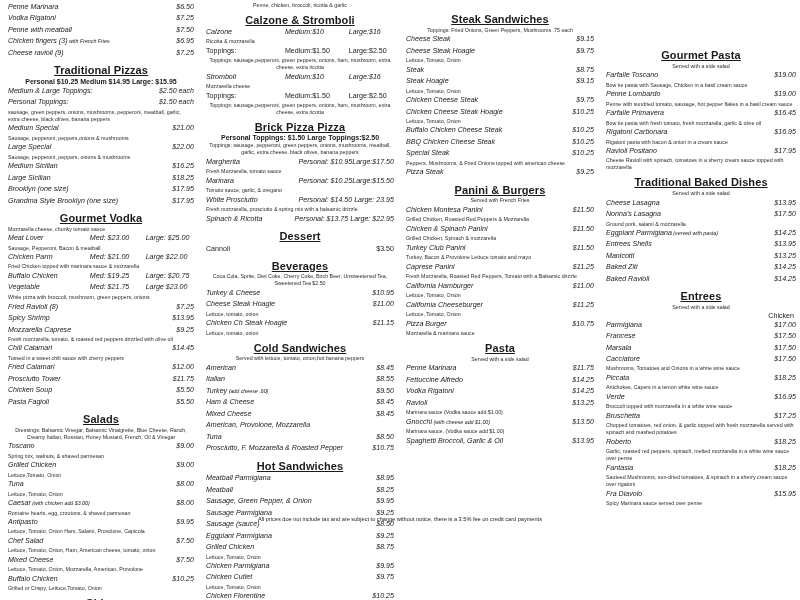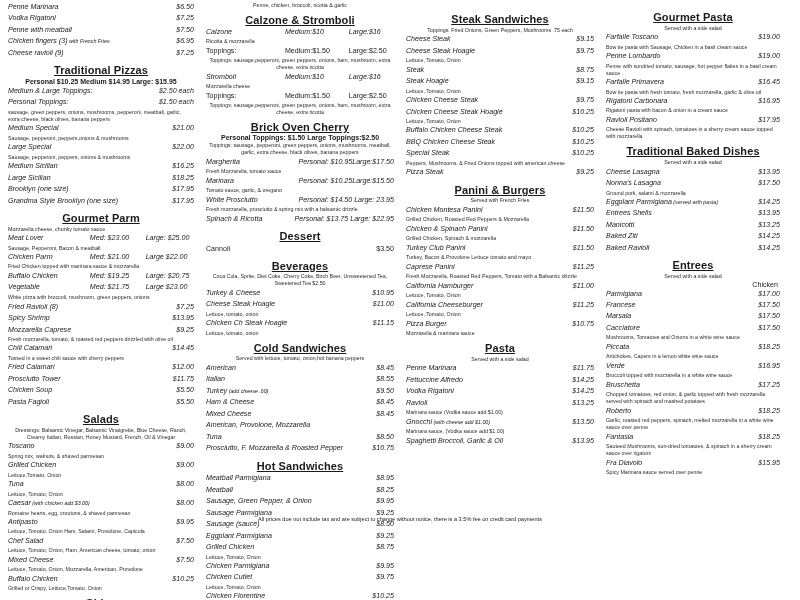--- a/index.html
+++ b/index.html
@@ -24,21 +24,21 @@
     align-items: flex-start;
     position: relative;
     padding: 0;
   }
   .menu-column {
     width: 200px;
     padding: 2px 6px 0 6px;
     overflow: hidden;
   }
   .col-1 { padding-left: 8px; }
-  .col-4 { padding-right: 20px; }
+  .col-4 { padding-right: 4px; margin-top: 38px; }
 
   
   .section {
     margin: 0 0 1px 0;
   }
   .section-title {
     text-align: center;
     font-weight: bold;
     font-size: 11px;
     text-decoration: underline;
@@ -212,21 +212,21 @@
             <span class="item-price">$17.95</span>
           </div>
           <div class="item">
             <span class="item-name">Grandma Style Brooklyn (one size)</span>
             <span class="item-price">$17.95</span>
           </div>
         </div>
     </div>
 
     <div class="section">
-      <div class="section-title">Gourmet Parm</div>
+      <div class="section-title">Gourmet Vodka</div>
       <div id="gourmet-pizza-items">
           <div class="desc desc-wrap">Mozzarella cheese, chunky tomato sauce</div>
           <div class="item3">
             <span class="c-name">Meat Lover</span>
             <span class="c-mid">Med: $23.00</span>
             <span class="c-end">Large: $25.00</span>
           </div>
           <div class="desc desc-wrap">Sausage, Pepperoni, Bacon &amp; meatball</div>
           <div class="item3">
             <span class="c-name">Chicken Parm</span>
@@ -369,21 +369,21 @@
           <div class="item3 upright tight">
             <span class="c-name">Toppings:</span>
             <span class="c-mid">Medium:$1.50</span>
             <span class="c-end">Large:$2.50</span>
           </div>
           <div class="desc desc-wrap section-note">Toppings: sausage,pepperoni, green peppers, onions, ham, mushroom, extra cheese, extra ricotta</div>
         </div>
     </div>
 
     <div class="section">
-      <div class="section-title">Brick Oven Cherry</div>
+      <div class="section-title">Brick Pizza Pizza</div>
       <div class="price-header-line">Personal Toppings: $1.50   Large Toppings:$2.50</div>
       <div class="section-note">Toppings: sausage, pepperoni, green peppers, onions, mushrooms, meatball, garlic, extra cheese, black olives, banana peppers</div>
       <div id="brick-items">
           <div class="item">
             <span class="item-name">Margherita</span>
             <span class="item-price">Personal: $10.95Large:$17.50</span>
           </div>
           <div class="desc desc-wrap">Fresh Mozzarella, tomato sauce</div>
           <div class="item">
             <span class="item-name">Marinara</span>

